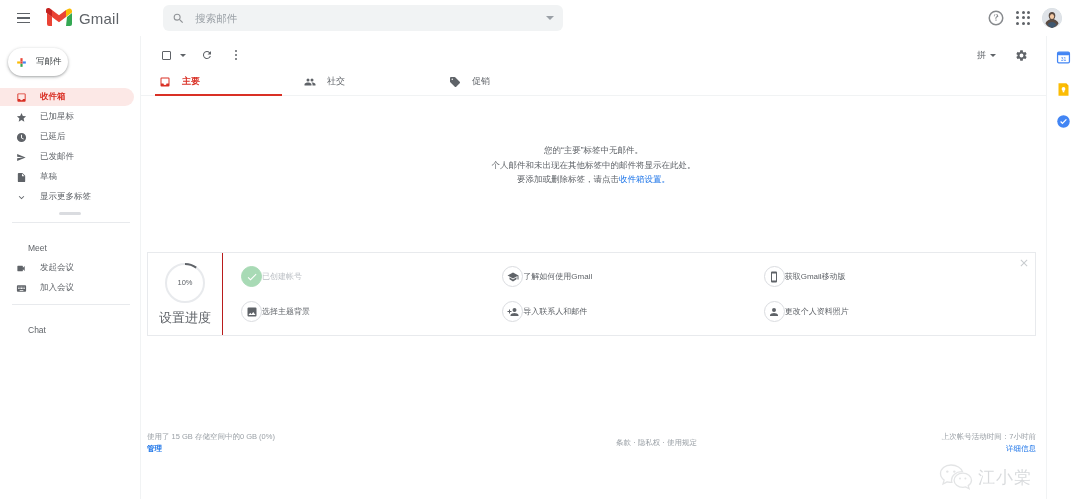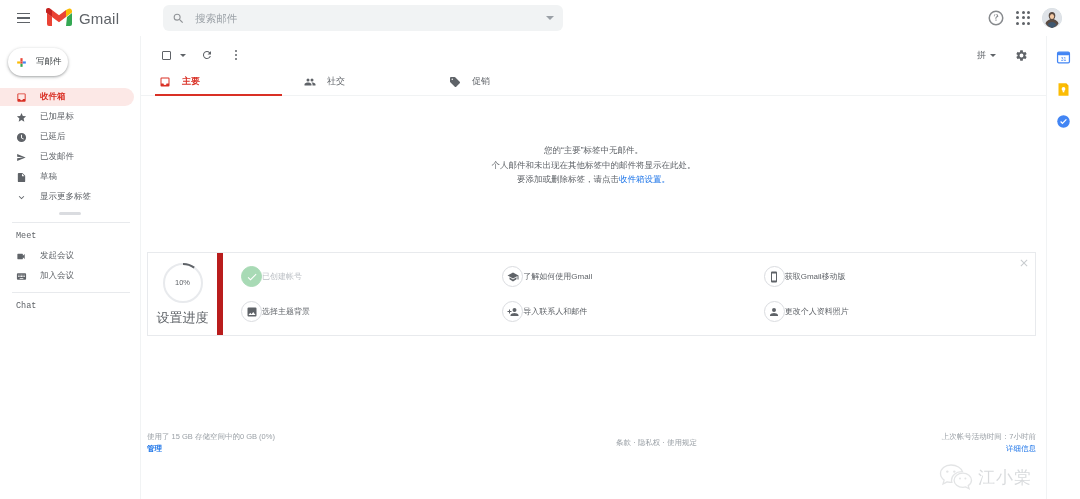--- a/index.html
+++ b/index.html
@@ -68,21 +68,21 @@
     display:flex; align-items:center; height:18px; padding-left:16px;
     gap:13px; cursor:pointer; border-radius: 0 9px 9px 0;
     margin-right: 6px; font-size:8.5px; color:#5f6368; margin-bottom:2px;
   }
   .navitem .ni { width:11px;height:11px; flex:0 0 auto; display:flex;align-items:center;}
   .navitem.active { background:#fce8e6; color:#d93025; font-weight:bold; }
   .navitem.active svg { fill:#d93025; }
   .navitem svg { fill:#5f6368; }
 
   .divline { height:1px; background:#e8eaed; margin:7px 10px 6px 12px; }
-  .sect-title { font-size:8.5px; color:#5f6368; padding-left:16px; margin:8px 0 6px;font-family:Liberation Mono, monospace; }
+  .sect-title { font-size:8.5px; color:#5f6368; padding-left:28px; margin:20px 0 6px; }
   .drag-handle { width:22px;height:3px;background:#dadce0;border-radius:2px;margin:6px auto 2px;}
 
   
   .main { flex:1; display:flex; flex-direction:column; position:relative;
     border-left:1px solid #f1f3f4; }
   .toolbar { height:26px; display:flex; align-items:center; padding: 0 14px; gap: 2px;
     margin-top:6px; }
   .tb-btn { width:22px;height:22px; display:flex;align-items:center;justify-content:center;
     cursor:pointer; border-radius:50%; }
   .chkbox { width:9px;height:9px;border:1.4px solid #5f6368; border-radius:1px;}
@@ -108,21 +108,21 @@
   .empty p { font-size:8.5px; color:#5f6368; line-height:14.5px; }
   .empty a { color:#1a73e8; text-decoration:none; }
 
   
   .setup {
     position:absolute; left:6px; right:10px; top:216px; height:84px;
     border:1px solid #e8eaed; border-top:1px solid #e8eaed; display:flex;
     background:#fff;
   }
   .setup-left { width:75px; flex:0 0 75px; display:flex; flex-direction:column;
-    align-items:center; justify-content:center; border-right:6px solid #b91c1c; gap:5px;}
+    align-items:center; justify-content:center; border-right:1px solid #b91c1c; gap:5px;}
   .ring { position:relative; width:42px;height:42px; }
   .ring span { position:absolute; inset:0; display:flex;align-items:center;justify-content:center;
     font-size:7.5px; color:#5f6368;}
   .setup-left .cap { font-size:13px; color:#5f6368; }
   .setup-grid { flex:1; display:grid; grid-template-columns: repeat(3, 1fr);
     grid-template-rows: repeat(2, 1fr); align-items:center; padding: 6px 10px 6px 18px; }
   .su-item { display:flex; align-items:center; cursor:pointer; }
   .su-circ { width:21px;height:21px;border-radius:50%;border:1px solid #dadce0;
     display:flex;align-items:center;justify-content:center; flex:0 0 auto;}
   .su-circ.done { background:#a8dab5; border-color:#a8dab5; }

